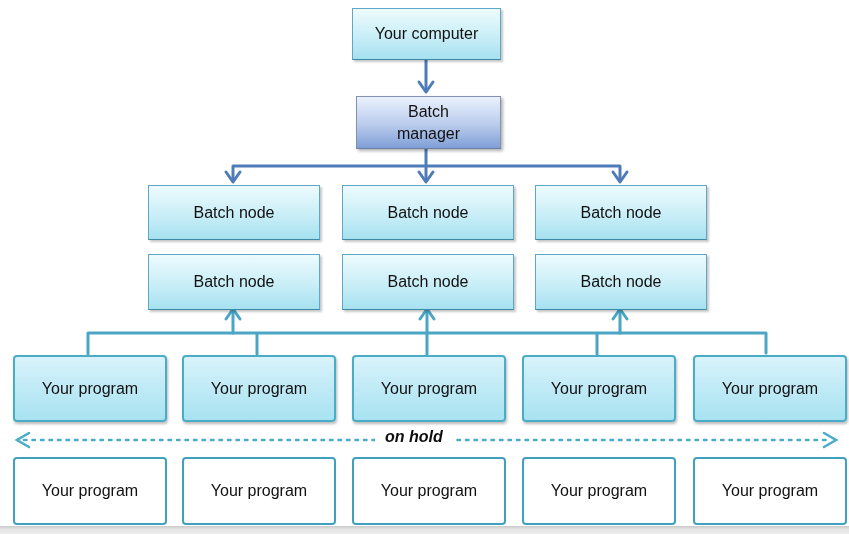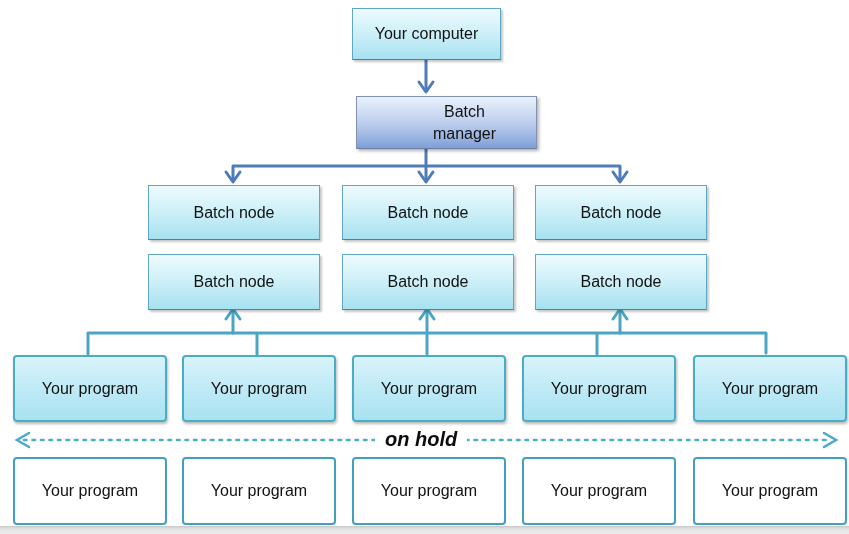--- a/index.html
+++ b/index.html
@@ -17,21 +17,20 @@
     background:linear-gradient(180deg,#edfbfe 0%,#c9eef7 55%,#a6e1f0 100%);
     border:1px solid #5fa7c4;border-bottom-color:#3e8aa6;
     box-shadow:1.5px 1.5px 2px rgba(0,0,0,.22);
   }
   .computer{left:352px;top:8px;width:147px;height:50px;}
   .manager{
     left:356px;top:96px;width:143px;height:51px;
     background:linear-gradient(180deg,#eaf1fc 0%,#b9cbec 55%,#7f9fd7 100%);
     border:1px solid #8493ad;border-bottom-color:#6b7da0;
     box-shadow:2px 2px 3px rgba(0,0,0,.3);
-    padding-left:36px;
   }
   .manager .inner{display:inline-block;max-width:90px;}
   .node{width:170px;height:53px;justify-content:center;}
   .r1{top:185px;} .r2{top:254px;height:54px;}
   .c1{left:148px;} .c2{left:342px;} .c3{left:535px;}
   
   .prog{
     width:150px;height:63px;border-radius:4px;
   }
   .active{
@@ -39,21 +38,21 @@
     background:linear-gradient(180deg,#d9f3fb 0%,#bfeaf6 50%,#a8e2f1 100%);
     border:2px solid #4bacc6;
     box-shadow:1px 2px 3px rgba(0,0,0,.28);
   }
   .held{
     top:457px;height:64px;background:#fff;border:2px solid #42a0bf;
   }
   .p1{left:13px;} .p2{left:182px;} .p3{left:352px;} .p4{left:522px;} .p5{left:693px;}
   .hold-label{
     position:absolute;z-index:3;top:428px;left:375px;padding:0 10px;
-    background:#fff;font-size:20px;font-style:italic;font-weight:600;color:#0d0d0d;
+    background:#fff;font-size:16px;font-style:italic;font-weight:600;color:#0d0d0d;
   }
   .bottom-strip{
     position:absolute;left:0;top:526px;width:849px;height:8px;z-index:2;
     background:linear-gradient(180deg,#c9c9c9 0%,#e4e4e4 40%,#ececec 100%);
   }
 </style>
 </head>
 <body>
 
 <div id="stage">

